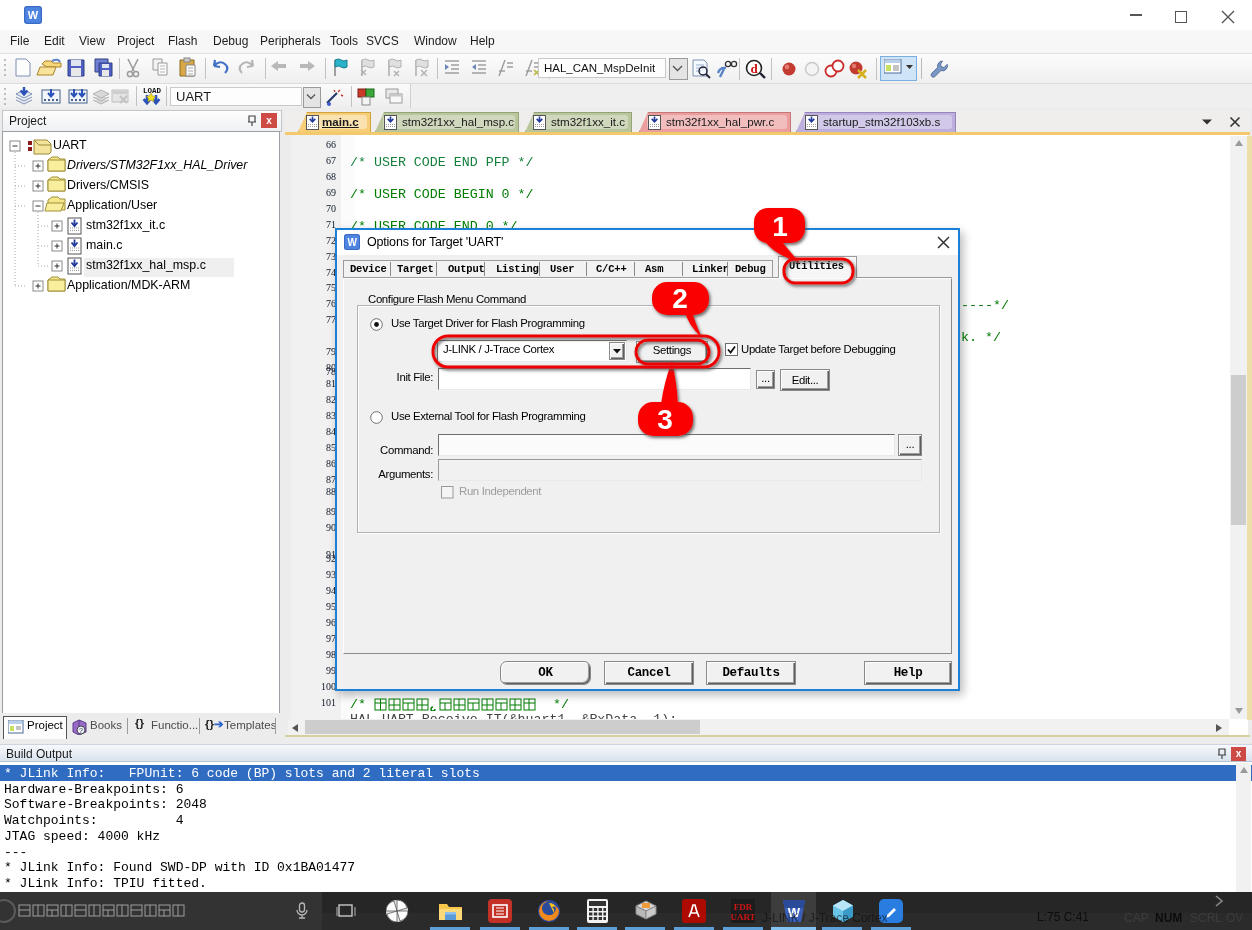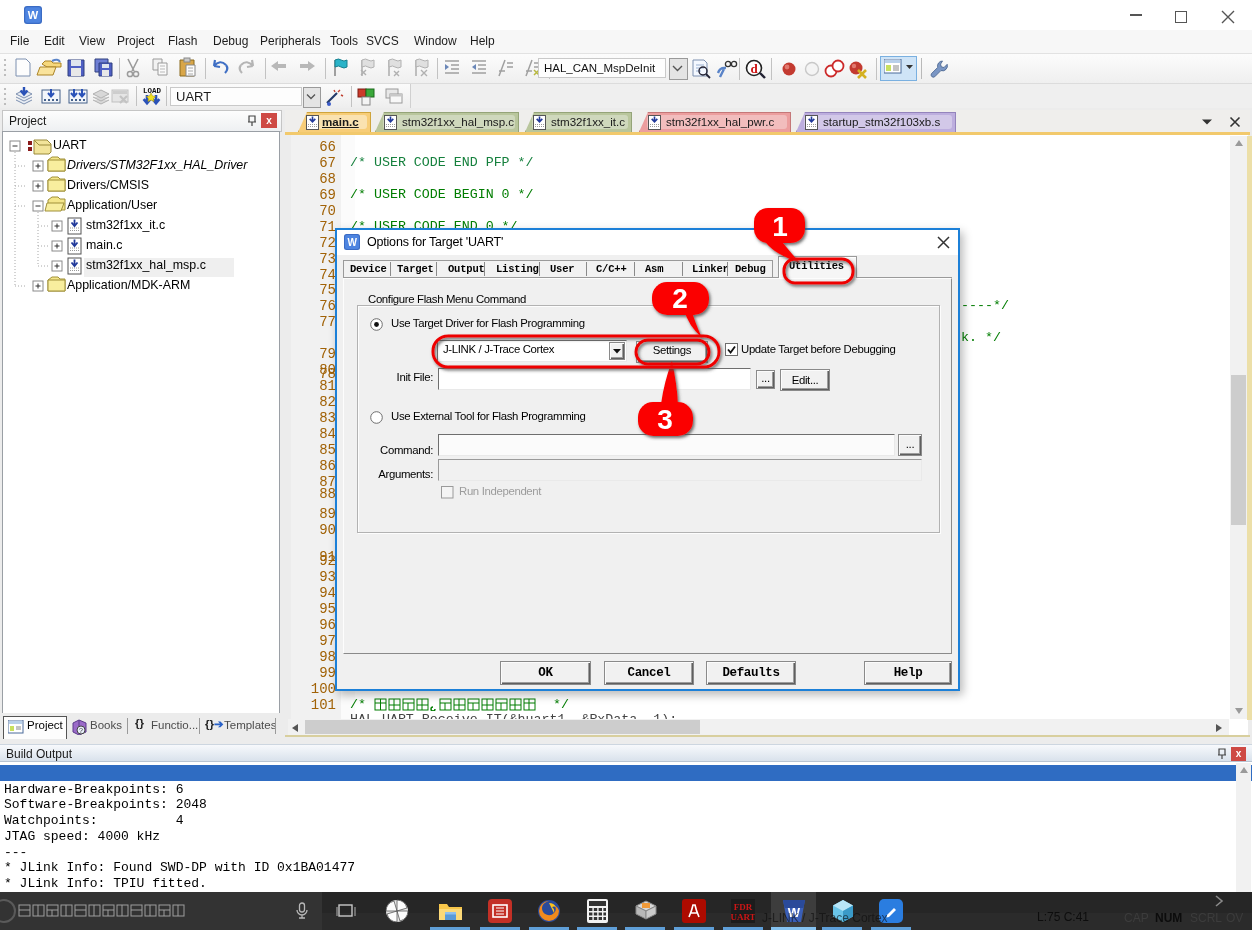--- a/index.html
+++ b/index.html
@@ -456,21 +456,21 @@
       </svg>
  <svg class="abs" style="left:944px;top:6px" width="12" height="12">
         <path d="M1.5 1.5 L10.5 10.5 M10.5 1.5 L1.5 10.5" stroke="#333" stroke-width="1.6"></path>
       </svg>
 </div>
 
 <div class="abs" id="ebody" style="left:287px;top:135px;width:961px;height:600px;background:#fff;font-family:'Liberation Mono',monospace;font-size:13.3px;">
  <div class="abs" style="left:0;top:0;width:4px;height:600px;background:#ececec;"></div>
  <div class="abs" style="left:4px;top:0;width:50px;height:584px;background:#f1f1f1;"></div>
  <div class="abs" style="left:54px;top:0;width:14px;height:584px;background:#fbfbfb;"></div>
- <div id="lnums" class="abs" style="left:4px;top:0;width:45px;height:584px;color:#a16207;font-size:14px;">
+ <div id="lnums" class="abs" style="left:4px;top:0;width:45px;height:584px;color:#0f172a;font-size:10px;font-family:Liberation Serif, serif;">
         <span class="abs" style="right:0;top:4px;">66</span>
         <span class="abs" style="right:0;top:20px;">67</span>
         <span class="abs" style="right:0;top:36px;">68</span>
         <span class="abs" style="right:0;top:52px;">69</span>
         <span class="abs" style="right:0;top:68px;">70</span>
         <span class="abs" style="right:0;top:84px;">71</span>
         <span class="abs" style="right:0;top:100px;">72</span>
         <span class="abs" style="right:0;top:116px;">73</span>
         <span class="abs" style="right:0;top:132px;">74</span>
         <span class="abs" style="right:0;top:147px;">75</span>
@@ -641,36 +641,37 @@
 
  <div class="abs" style="left:22px;top:238px;width:74px;text-align:right;">Arguments:</div>
  <div class="abs inp" style="left:101px;top:229px;width:484px;height:22px;box-sizing:border-box;background:#f1f1f1;border-color:#9a9a9a #e9e9e9 #e9e9e9 #9a9a9a;"></div>
 
  <svg class="abs" style="left:104px;top:256px" width="13" height="13">
   <rect x="0.5" y="0.5" width="11.5" height="11.5" fill="#f4f4f4" stroke="#9a9a9a"></rect>
  </svg>
  <span class="abs" style="left:122px;top:255px;color:#9c9c9c;">Run Independent</span>
 
 
- <div class="abs btn3d mono" style="left:163px;top:431px;width:91px;height:24px;box-sizing:border-box;text-align:center;line-height:22px;font-size:12.5px;font-weight:bold;">OK</div>
+ <div class="abs btn3d mono" style="left:163px;top:431px;width:91px;height:24px;box-sizing:border-box;text-align:center;line-height:22px;font-size:12.5px;font-weight:bold;border-radius:7px;">OK</div>
  <div class="abs btn3d mono" style="left:267px;top:431px;width:90px;height:24px;box-sizing:border-box;text-align:center;line-height:22px;font-size:12.5px;font-weight:bold;">Cancel</div>
  <div class="abs btn3d mono" style="left:369px;top:431px;width:90px;height:24px;box-sizing:border-box;text-align:center;line-height:22px;font-size:12.5px;font-weight:bold;">Defaults</div>
  <div class="abs btn3d mono" style="left:527px;top:431px;width:88px;height:24px;box-sizing:border-box;text-align:center;line-height:22px;font-size:12.5px;font-weight:bold;">Help</div>
 </div>
 
 <div class="abs" id="bout" style="left:0;top:740px;width:1252px;height:152px;background:#ececec;">
  <div class="abs" style="left:0;top:4px;width:1252px;height:18px;background:linear-gradient(#f7f9fc,#d9e2ec);border-top:1px solid #cdd6e0;border-bottom:1px solid #b8c4d2;box-sizing:border-box;">
   <span class="abs" style="left:6px;top:2px;font-size:12px;color:#1a1a1a;">Build Output</span>
   <svg class="abs" style="left:1216px;top:3px" width="12" height="12">
           <path d="M3 1 h6 v6 h-6 z M6 7 v4 M2 7 h8" stroke="#444" stroke-width="1.2" fill="none"></path>
         </svg>
   <div class="abs" style="left:1231px;top:2px;width:15px;height:14px;background:#ce4a45;color:#fff;font-size:10px;text-align:center;line-height:14px;font-weight:bold;">x</div>
  </div>
  <div class="abs mono" style="left:0;top:22px;width:1252px;height:130px;background:#fff;font-size:13px;color:#000;">
   <div class="abs" style="left:0;top:3px;width:1252px;height:16px;background:#2f6cc2;"></div>
+  <div class="abs" style="left:4px;top:4px;color:#fff;white-space:pre;">* JLink Info:   FPUnit: 6 code (BP) slots and 2 literal slots</div>
   <div class="abs" style="left:4px;top:20px;white-space:pre;">Hardware-Breakpoints: 6</div>
   <div class="abs" style="left:4px;top:35px;white-space:pre;">Software-Breakpoints: 2048</div>
   <div class="abs" style="left:4px;top:51px;white-space:pre;">Watchpoints:          4</div>
   <div class="abs" style="left:4px;top:67px;white-space:pre;">JTAG speed: 4000 kHz</div>
   <div class="abs" style="left:4px;top:83px;white-space:pre;">---</div>
   <div class="abs" style="left:4px;top:98px;white-space:pre;">* JLink Info: Found SWD-DP with ID 0x1BA01477</div>
   <div class="abs" style="left:4px;top:114px;white-space:pre;">* JLink Info: TPIU fitted.</div>
   <div class="abs" style="left:1236px;top:1px;width:15px;height:129px;background:#f1f1f1;"></div>
   <svg class="abs" style="left:1239px;top:4px" width="10" height="8">
           <path d="M5 1 l4 6 h-8 z" fill="#9a9a9a"></path>

